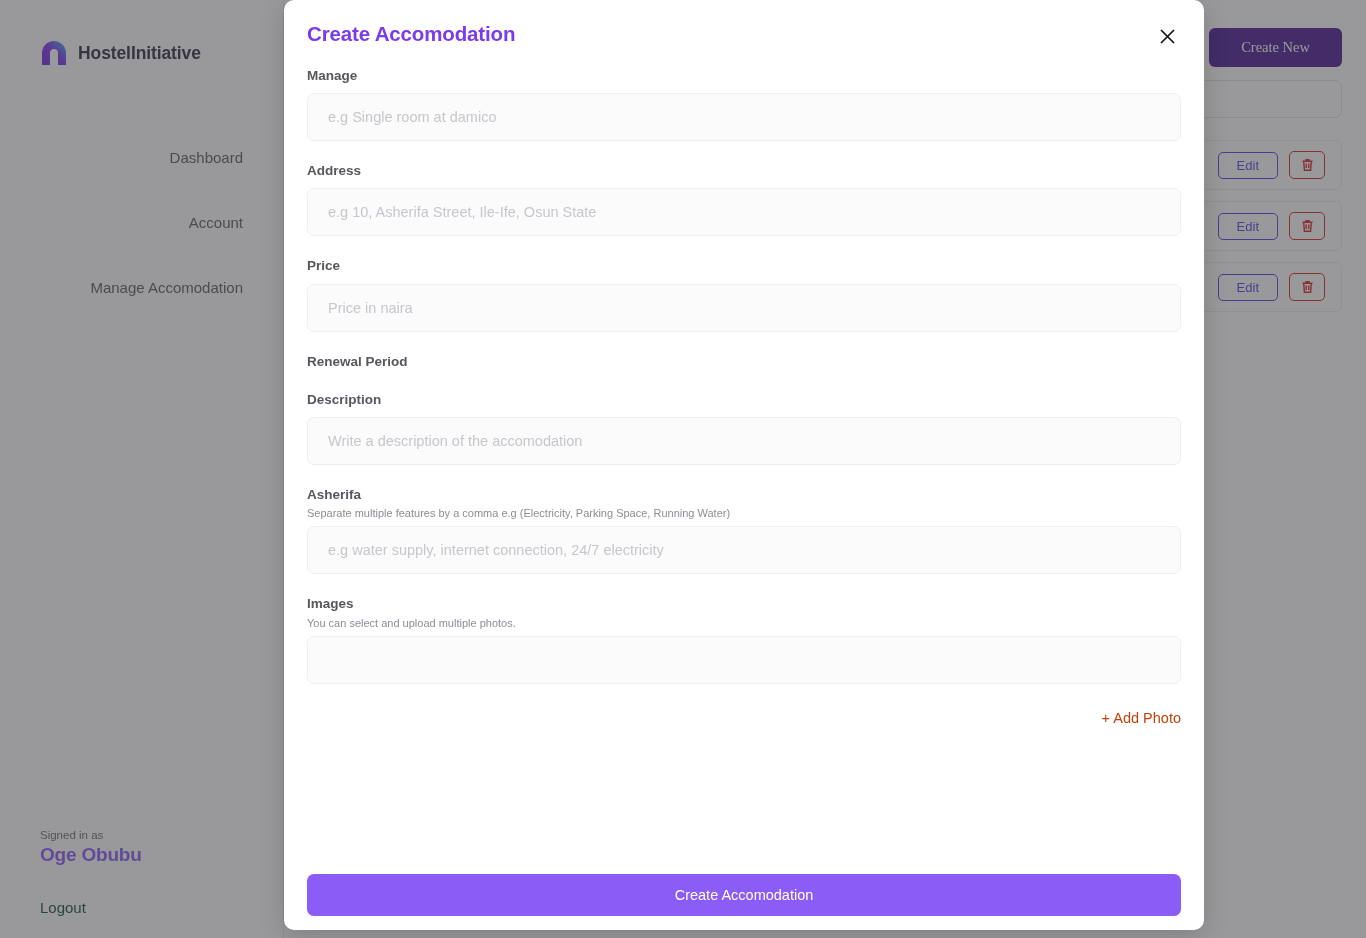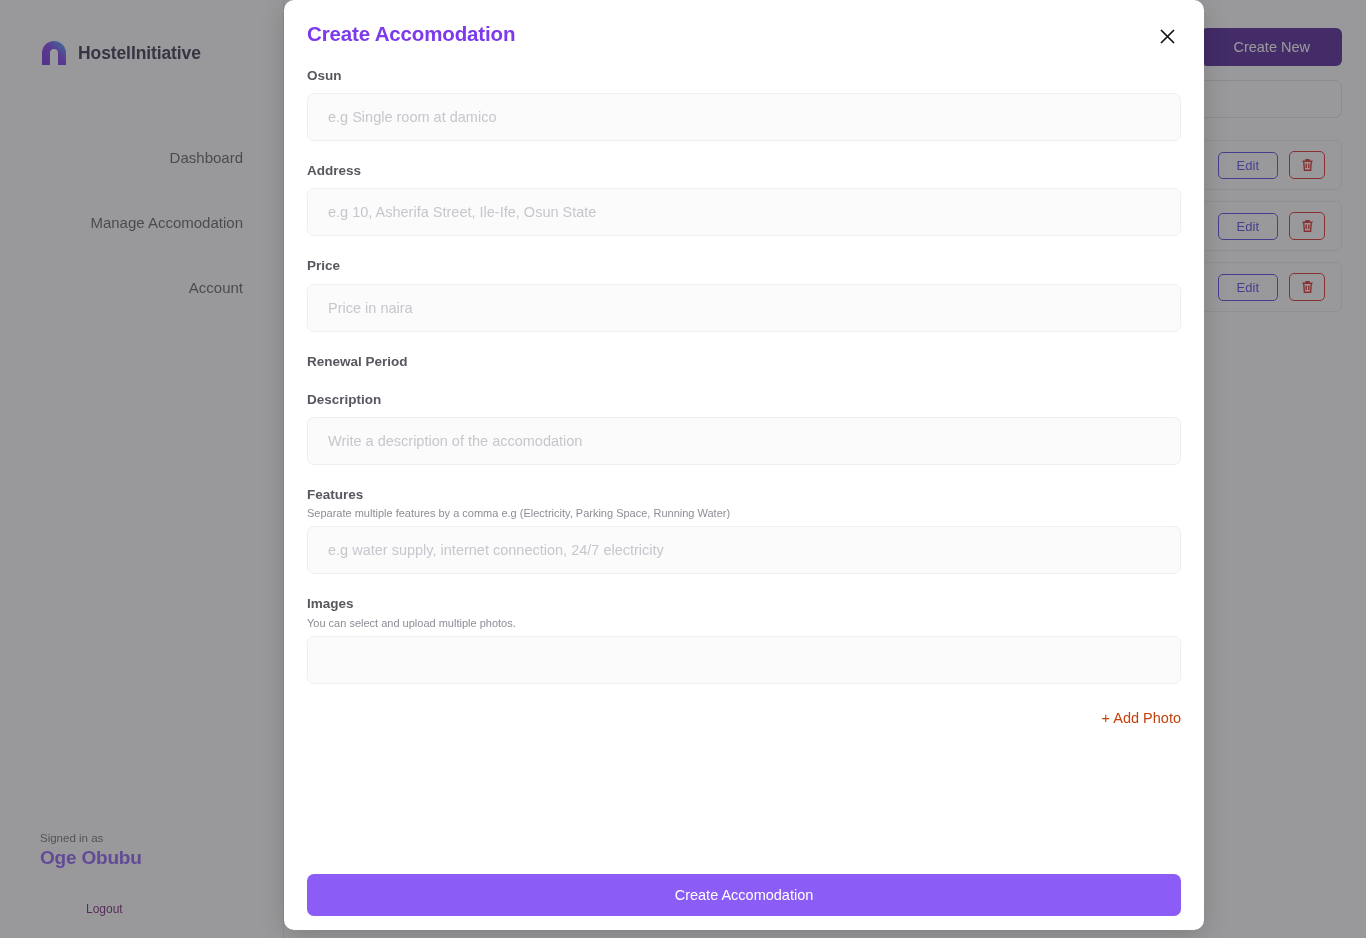--- a/index.html
+++ b/index.html
@@ -91,24 +91,23 @@
 
   .signed-user {
     font-size: 19px;
     font-weight: 700;
     color: #8b5cf6;
     letter-spacing: -0.2px;
     margin-bottom: 33px;
   }
 
   .logout {
-    font-size: 12px;
-    color: #701a75;
-    cursor: pointer;
-    margin-left: 46px;
+    font-size: 15px;
+    color: #14532d;
+    cursor: pointer;
   }
 
   .main {
     flex: 1;
     position: relative;
     background: #ffffff;
     padding: 24px 24px 0 24px;
   }
 
   .main-head {
@@ -120,20 +119,21 @@
 
   .create-new-btn {
     background: #4c1d95;
     color: #ffffff;
     font-size: 14.5px;
     border: none;
     border-radius: 6px;
     padding: 11px 32px;
     cursor: pointer;
     white-space: nowrap;
+    font-family: Liberation Serif, serif;
   }
 
   .search-wrap { margin-top: 10px; }
 
   .search-input {
     width: 100%;
     height: 38px;
     border: 1px solid #e2e2e8;
     border-radius: 7px;
     background: #ffffff;
@@ -377,22 +377,22 @@
               </linearGradient>
             </defs>
             <path d="M2 25 L2 13 A12 12 0 0 1 26 13 L26 25 L18 25 L18 13 A4 4 0 0 0 10 13 L10 25 Z" fill="url(#lg)"></path>
           </svg>
         </span>
         <span class="brand-name">HostelInitiative</span>
       </div>
 
       <nav class="nav">
         <div class="nav-item">Dashboard</div>
+        <div class="nav-item">Account</div>
         <div class="nav-item">Manage Accomodation</div>
-        <div class="nav-item">Account</div>
       </nav>
 
       <div class="sidebar-footer">
         <div class="signed-label">Signed in as</div>
         <div class="signed-user">Oge Obubu</div>
         <div class="logout">Logout</div>
       </div>
 
     </aside>
 
@@ -469,21 +469,21 @@
           <svg width="19" height="19" viewBox="0 0 19 19" stroke="#111118" stroke-width="1.7" aria-hidden="true">
             <path d="M3 3 L16 16 M16 3 L3 16"></path>
           </svg>
         </span>
       </button>
     </div>
 
     <div class="modal-body">
 
       <div class="field">
-        <div class="field-label">Osun</div>
+        <div class="field-label">Manage</div>
         <input class="ctrl" type="text" placeholder="e.g Single room at damico" style="">
       </div>
 
       <div class="field">
         <div class="field-label">Address</div>
         <input class="ctrl" type="text" placeholder="e.g 10, Asherifa Street, Ile-Ife, Osun State" style="">
       </div>
 
       <div class="field">
         <div class="field-label">Price</div>
@@ -493,21 +493,21 @@
       <div class="field">
         <div class="field-label">Renewal Period</div>
       </div>
 
       <div class="field">
         <div class="field-label">Description</div>
         <input class="ctrl" type="text" placeholder="Write a description of the accomodation" style="">
       </div>
 
       <div class="field">
-        <div class="field-label">Features</div>
+        <div class="field-label">Asherifa</div>
         <div class="field-hint">Separate multiple features by a comma e.g (Electricity, Parking Space, Running Water)</div>
         <input class="ctrl" type="text" placeholder="e.g water supply, internet connection, 24/7 electricity" style="">
       </div>
 
       <div class="field">
         <div class="field-label">Images</div>
         <div class="field-hint">You can select and upload multiple photos.</div>
         <div class="images-box"></div>
       </div>
 

